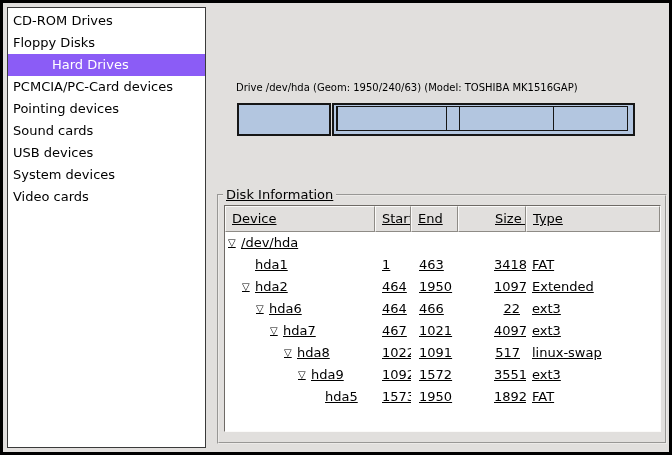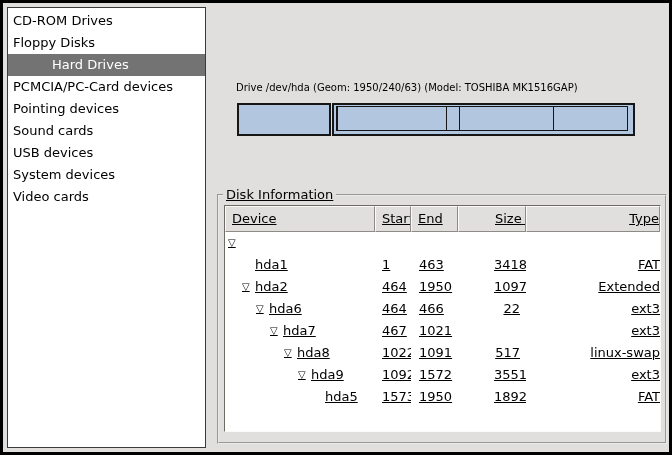--- a/index.html
+++ b/index.html
@@ -25,21 +25,21 @@
     border: 1px solid #3a3a3a;
     padding-top: 2px;
     overflow: hidden;
   }
   .sidebar-item {
     height: 22px; line-height: 22px;
     padding-left: 5px;
     white-space: nowrap;
     cursor: default;
   }
-  .sidebar-item.selected { background: #737373; color: #fff; padding-left: 44px; }
+  .sidebar-item.selected { background: #8b5cf6; color: #fff; padding-left: 44px; }
 
   
   .drive-title {
     position: absolute; left: 233px; top: 79px;
     font-size: 10px; white-space: nowrap;
   }
   .partition-bar {
     position: absolute; left: 234px; top: 100px;
     width: 398px; height: 33px;
     display: flex;
@@ -95,21 +95,21 @@
     padding-left: 6px;
     line-height: 23px;
     white-space: nowrap;
     overflow: hidden;
     cursor: default;
   }
   .c0 { width: 150px; }
   .c1 { width: 36px; }
   .c2 { width: 47px; }
   .c3 { width: 68px; padding-left: 36px; }
-  .c4 { flex: 1; text-align: right; }
+  .c4 { flex: 1; }
   .tr { display: flex; height: 22px; line-height: 22px; white-space: nowrap; }
   .td { overflow: hidden; }
   .td-device { display: flex; align-items: center; padding-left: 3px; }
   .indent { display: inline-block; height: 1px; }
   .expander {
     display: inline-block; width: 13px;
     font-size: 10px; line-height: 22px;
     text-align: left; color: #000;
   }
   .td-start { padding-left: 7px; }
@@ -155,20 +155,21 @@
           <div class="th c1">Start</div>
           <div class="th c2">End</div>
           <div class="th c3">Size (MB)</div>
           <div class="th c4">Type</div>
         </div>
       <div class="tbody">
           <div class="tr">
             <div class="td td-device c0">
               <span class="indent" style="width: 0px;"></span>
               <span class="expander">▽</span>
+              <span>/dev/hda</span>
             </div>
             <div class="td td-start c1"></div>
             <div class="td td-end c2"></div>
             <div class="td td-size c3"></div>
             <div class="td td-type c4"></div>
           </div>
           <div class="tr">
             <div class="td td-device c0">
               <span class="indent" style="width: 14px;"></span>
               <span class="expander"></span>
@@ -202,20 +203,21 @@
             <div class="td td-type c4">ext3</div>
           </div>
           <div class="tr">
             <div class="td td-device c0">
               <span class="indent" style="width: 42px;"></span>
               <span class="expander">▽</span>
               <span>hda7</span>
             </div>
             <div class="td td-start c1">467</div>
             <div class="td td-end c2">1021</div>
+            <div class="td td-size c3">4097</div>
             <div class="td td-type c4">ext3</div>
           </div>
           <div class="tr">
             <div class="td td-device c0">
               <span class="indent" style="width: 56px;"></span>
               <span class="expander">▽</span>
               <span>hda8</span>
             </div>
             <div class="td td-start c1">1022</div>
             <div class="td td-end c2">1091</div>

